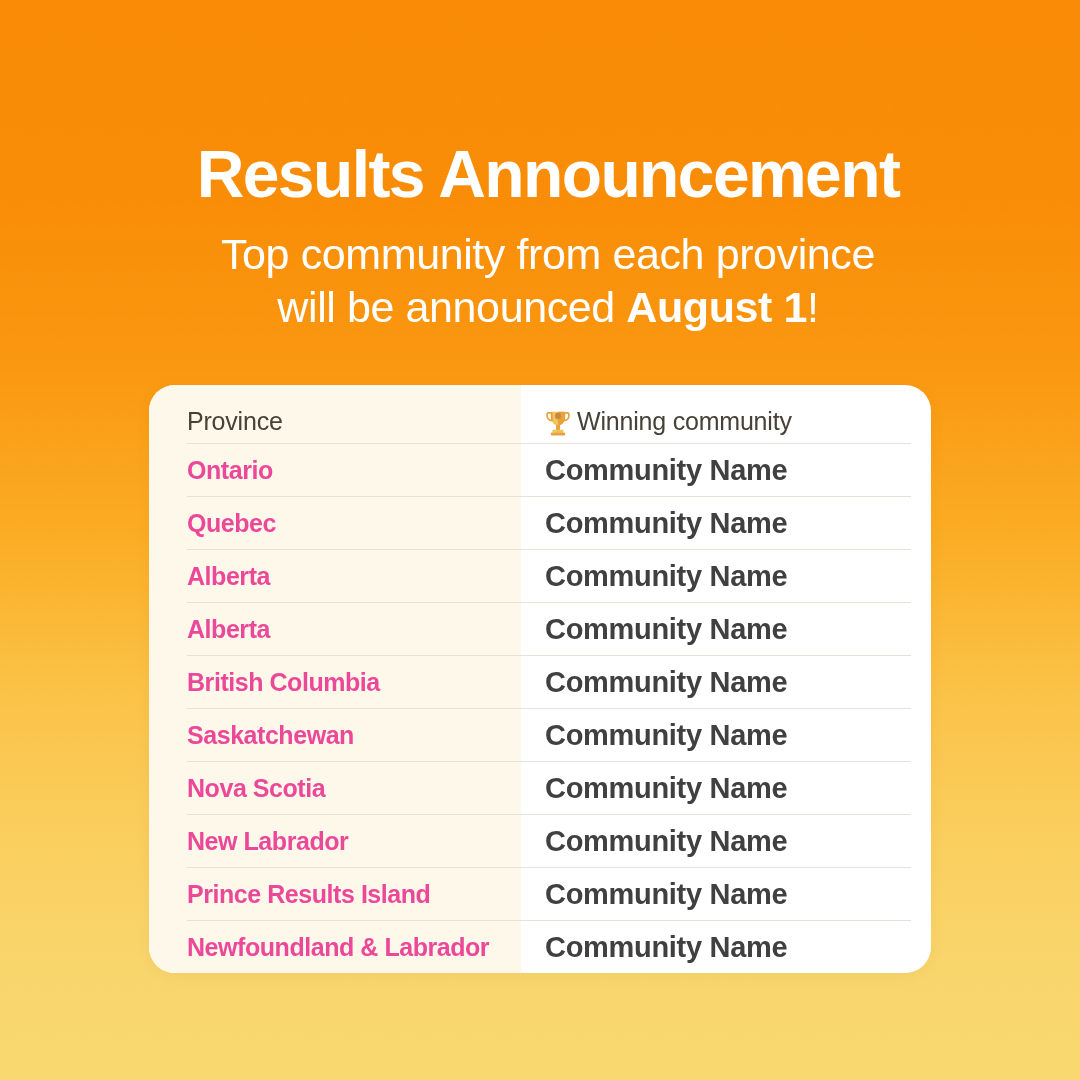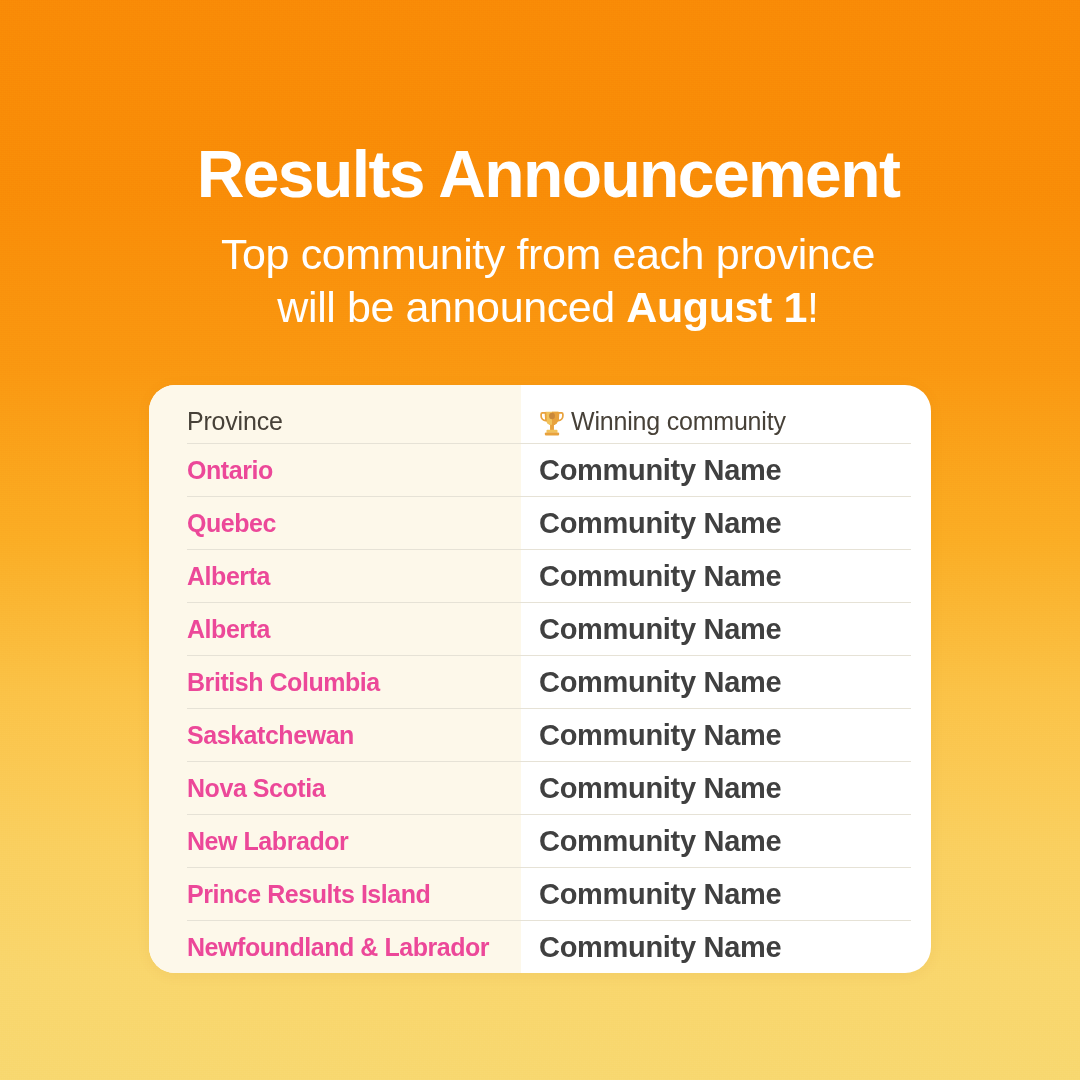--- a/index.html
+++ b/index.html
@@ -118,21 +118,21 @@
     width: 372px;
     box-sizing: border-box;
     padding-left: 38px;
     display: flex;
     align-items: center;
     height: 100%;
   }
   .cell-community {
     flex: 1;
     box-sizing: border-box;
-    padding-left: 18px;
+    padding-left: 24px;
     display: flex;
     align-items: center;
     height: 100%;
   }
 
   
   .row-divider {
     position: relative;
     height: 1px;
     margin: 0 20px 0 38px;

